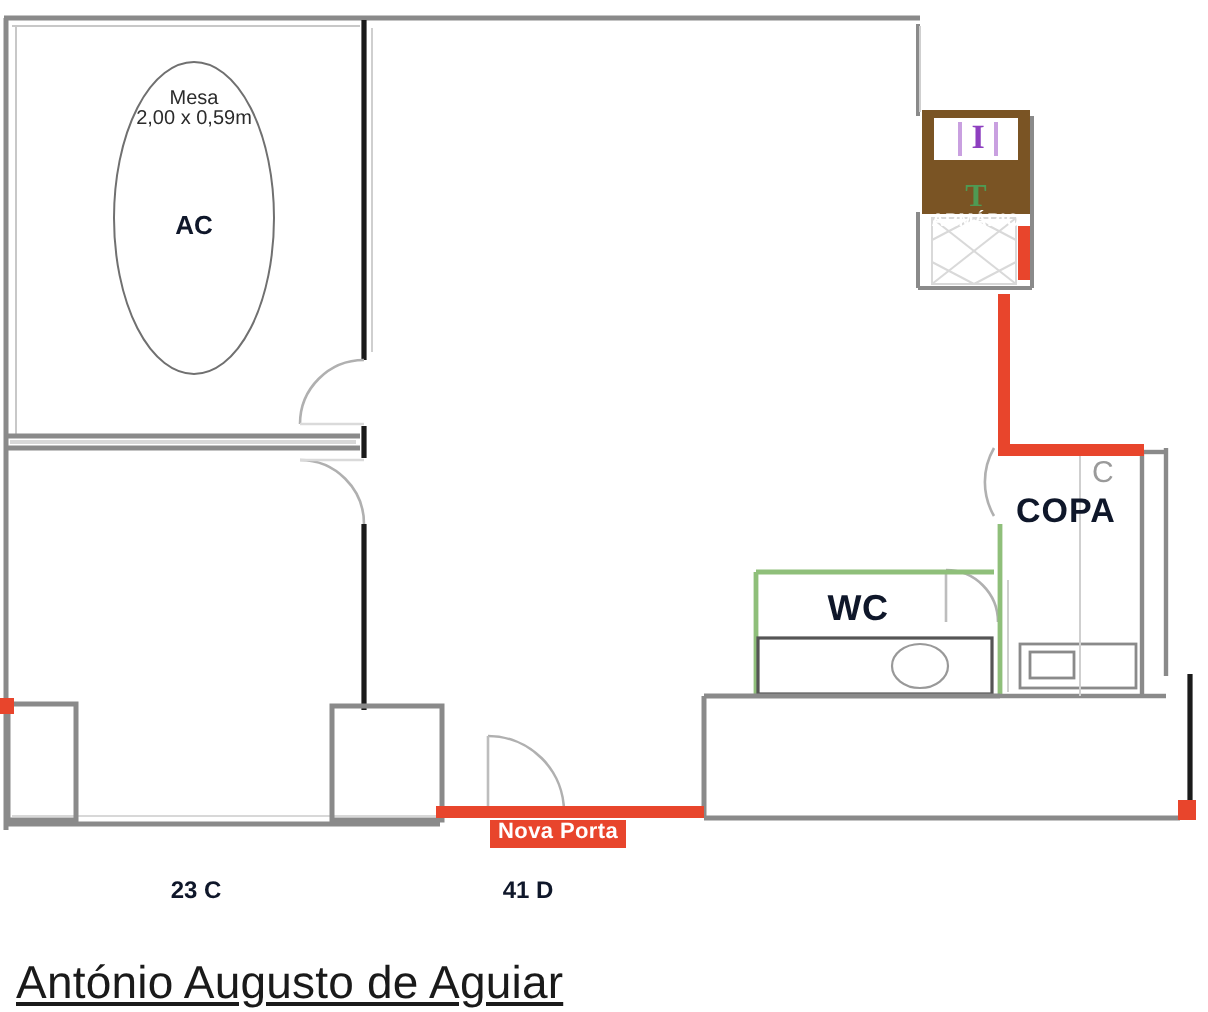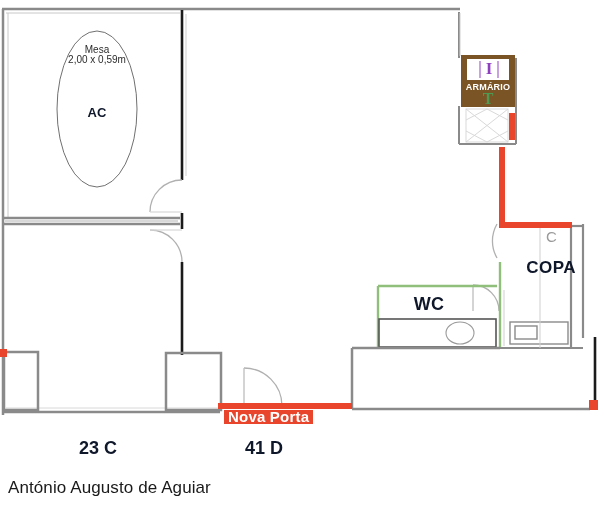--- a/index.html
+++ b/index.html
@@ -48,41 +48,43 @@
     font-weight: bold;
     font-size: 13px;
   }
   .lbl-mesa {
     font-size: 10px;
     text-align: center;
     color: #2b2b2b;
   }
   .lbl-unit {
     font-weight: bold;
-    font-size: 18px;
+    font-size: 12px;
   }
   .lbl-c {
     font-size: 15px;
     color: #9a9a9a;
     font-weight: normal;
   }
   .lbl-bottom {
-    font-size: 17px;
+    font-size: 23px;
     color: #1a1a1a;
     letter-spacing: 0.1px;
+    text-decoration: underline;
   }
   .nova-porta {
     position: absolute;
     background: #e8452c;
     color: #ffffff;
-    font-size: 15px;
+    font-size: 11px;
     font-weight: bold;
     padding: 1px 4px 2px 4px;
     line-height: 11px;
     letter-spacing: 0.2px;
+    margin-left: 21px;
   }
   .armario-box {
     position: absolute;
     background: #7a5424;
     box-sizing: border-box;
   }
   .armario-white {
     position: absolute;
     background: #ffffff;
   }
@@ -99,20 +101,21 @@
     background: #c9a0e0;
     width: 2px;
   }
   .armario-text {
     position: absolute;
     color: #ffffff;
     font-weight: bold;
     font-size: 9px;
     letter-spacing: 0.2px;
     white-space: nowrap;
+    margin-top: 23px;
   }
   .armario-t {
     position: absolute;
     color: #4f9a53;
     font-weight: bold;
     font-size: 16px;
     line-height: 16px;
     font-family: "Liberation Serif", serif;
   }
 </style>
@@ -258,21 +261,21 @@
     <div class="armario-t" style="left:0px; top:36px; width:54px; text-align:center;">T</div>
   </div>
 
   <div class="txt lbl-mesa" style="left:57px; top:44px; width:80px;">Mesa</div>
   <div class="txt lbl-mesa" style="left:57px; top:54px; width:80px;">2,00 x 0,59m</div>
 
   <div class="txt lbl-ac" style="left:77px; top:105px; width:40px; text-align:center;">AC</div>
 
   <div class="txt lbl-room" style="left:404px; top:294px; width:50px; text-align:center;">WC</div>
 
-  <div class="txt lbl-copa" style="left:508px; top:258px; width:68px; text-align:right;">COPA</div>
+  <div class="txt lbl-copa" style="left:508px; top:246px; width:68px; text-align:left;">COPA</div>
 
   <div class="txt lbl-c" style="left:546px; top:228px;">C</div>
 
   <div class="nova-porta" style="left:224px; top:410px;">Nova Porta</div>
 
   <div class="txt lbl-unit" style="left:58px; top:438px; width:80px; text-align:center;">23 C</div>
 
   <div class="txt lbl-unit" style="left:224px; top:438px; width:80px; text-align:center;">41 D</div>
 
   <div class="txt lbl-bottom" style="left:8px; top:478px;">António Augusto de Aguiar</div>

